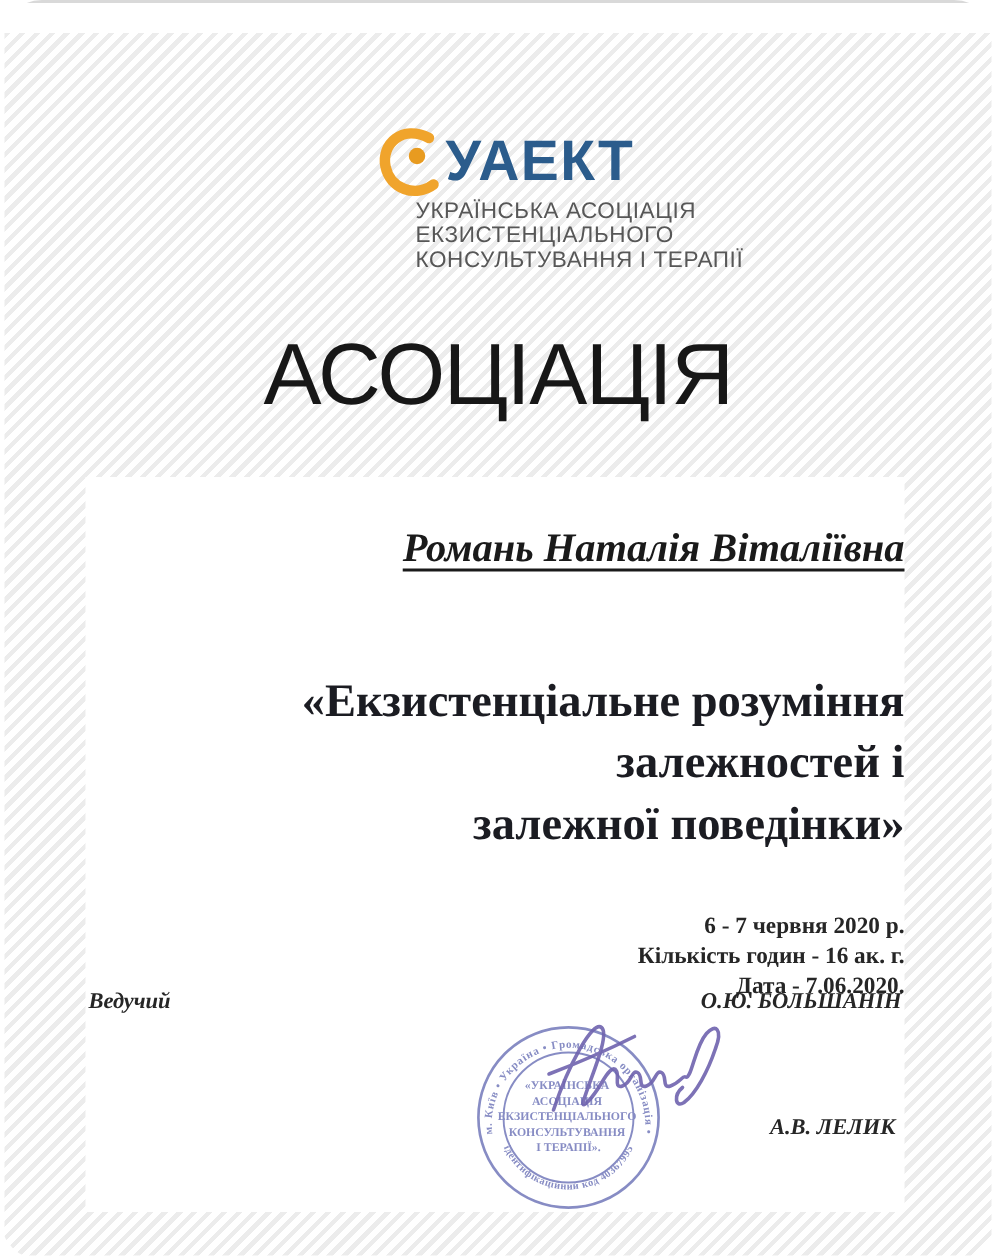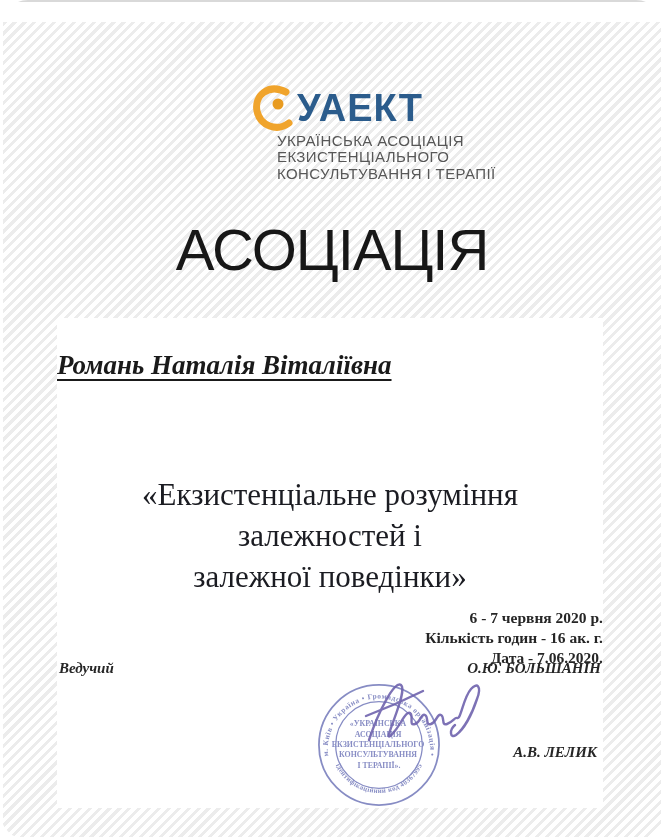--- a/index.html
+++ b/index.html
@@ -33,33 +33,32 @@
     font-family:"Liberation Sans", sans-serif; font-weight:normal;
     font-size:58px; line-height:60px; letter-spacing:-1px; color:#171717;
   }
   
   .panel { position:absolute; left:57px; top:318px; width:546px; height:490px; background:#ffffff; }
   .intro {
     position:absolute; left:0; top:9px; width:100%; text-align:center;
     font-size:15px; font-weight:bold; color:#262626;
   }
   .recipient {
-    position:absolute; left:0; top:32px; width:100%; text-align:left;
+    position:absolute; left:0; top:32px; width:100%; text-align:right;
     font-size:27px; font-weight:bold; font-style:italic; color:#1a1a1a;
     text-decoration:underline; text-decoration-thickness:2px; text-underline-offset:5px;
   }
   .participation {
     position:absolute; left:0; top:82px; width:100%; text-align:center;
     font-size:17px; font-weight:bold; color:#262626;
   }
   .webinar-title {
-    position:absolute; left:0; top:128px; width:100%; text-align:center;
-    font-size:31px; line-height:41px; font-weight:normal; color:#1b1c22;
+    position:absolute; left:0; top:128px; width:100%; text-align:right;
+    font-size:31px; line-height:41px; font-weight:bold; color:#1b1c22;
     white-space:pre-line;
-    margin-top:28px;
   }
   .event-details {
     position:absolute; left:0; top:290px; width:100%; text-align:right;
     font-size:15.5px; line-height:20px; font-weight:bold; color:#262626;
     white-space:pre-line;
   }
   .leader-row {
     position:absolute; left:2px; right:2px; top:342px;
     display:flex; justify-content:space-between; align-items:baseline;
     font-size:15px; font-weight:bold; font-style:italic; color:#262626;text-align:center;

